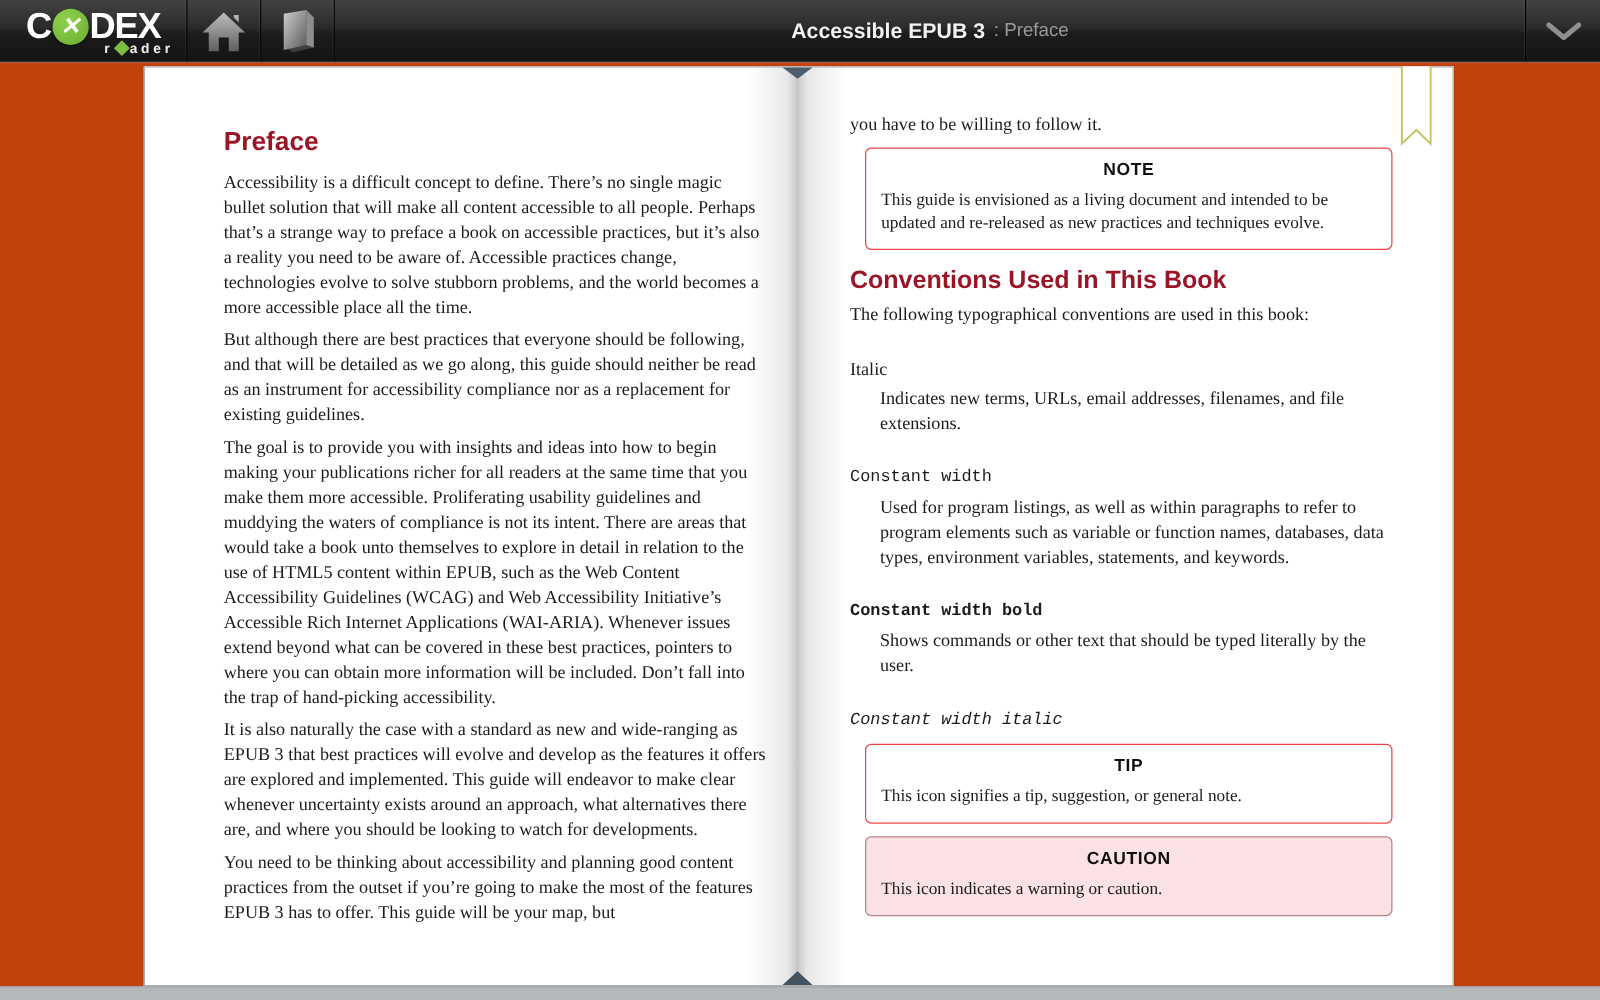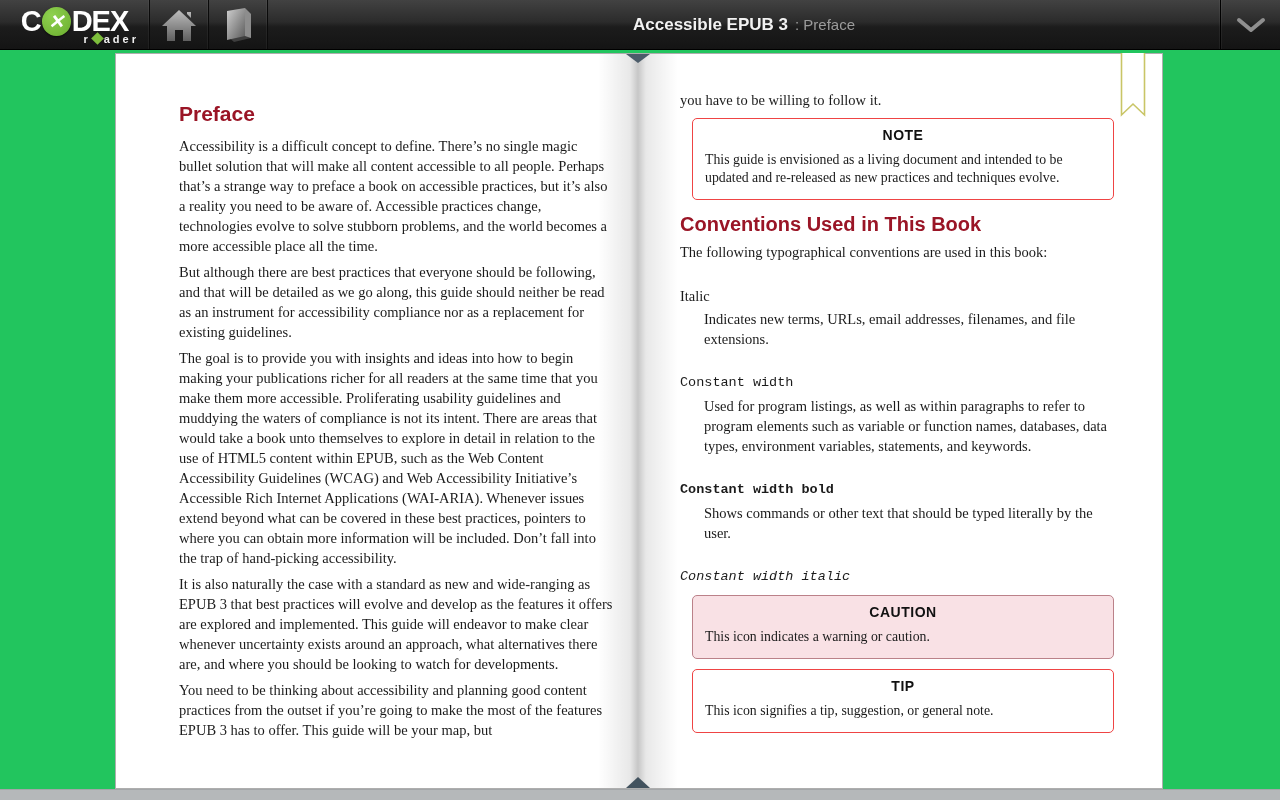--- a/index.html
+++ b/index.html
@@ -32,21 +32,21 @@
             display:inline-block; margin:0 2px; }
   .icon-cell{ width:59px; cursor:pointer; }
   .title-area{ flex:1; display:flex; align-items:center; justify-content:center;
                gap:7px; border-right:none; }
   .book-title{ color:#f2f2f2; font-size:17px; font-weight:bold; }
   .section-label{ color:#9b9b9b; font-size:15px; }
   .chevron-cell{ width:60px; border-right:none; border-left:1px solid #000;
                  box-shadow:inset 1px 0 0 rgba(255,255,255,0.05); cursor:pointer; }
 
   
-  .content{ position:absolute; top:50px; left:0; width:1280px; height:750px; background:#22c55e; }
+  .content{ position:absolute; top:50px; left:0; width:1280px; height:750px; background:#c2410c; }
   .bottom-strip{ position:absolute; left:0; bottom:0; width:1280px; height:11px;
                  background:#b5b8ba; border-top:1px solid #a3a6a8; }
 
   .book{ position:absolute; left:115px; top:3px; width:1048px; height:736px;
          background:#fff; border:1px solid #aeaeae; }
   .gutter{ position:absolute; left:482px; top:0; width:80px; height:100%;
            background:linear-gradient(90deg, rgba(0,0,0,0) 0%, rgba(0,0,0,0.09) 40%,
                       rgba(0,0,0,0.22) 50%, rgba(0,0,0,0.09) 60%, rgba(0,0,0,0) 100%);
            pointer-events:none; }
   .notch-top{ position:absolute; left:510px; top:0; width:0; height:0;
@@ -173,29 +173,29 @@
       <div id="conventions">
           <div class="conv-term style-plain">Italic</div>
           <p class="conv-desc">Indicates new terms, URLs, email addresses, filenames, and file extensions.</p>
           <div class="conv-term style-mono">Constant width</div>
           <p class="conv-desc">Used for program listings, as well as within paragraphs to refer to program elements such as variable or function names, databases, data types, environment variables, statements, and keywords.</p>
           <div class="conv-term style-mono-bold">Constant width bold</div>
           <p class="conv-desc">Shows commands or other text that should be typed literally by the user.</p>
           <div class="conv-term style-mono-italic">Constant width italic</div>
         </div>
 
+      <div class="callout">
+        <div class="co-title">TIP</div>
+        <div class="co-body">This icon signifies a tip, suggestion, or general note.</div>
+      </div>
+
       <div class="callout caution">
         <div class="co-title">CAUTION</div>
         <div class="co-body">This icon indicates a warning or caution.</div>
       </div>
-
-      <div class="callout">
-        <div class="co-title">TIP</div>
-        <div class="co-body">This icon signifies a tip, suggestion, or general note.</div>
-      </div>
     </div>
 
     <svg class="bookmark" viewBox="0 0 26 64">
       <path d="M1.5 0 L1.5 62 L13 51 L24.5 62 L24.5 0" fill="#ffffff" stroke="#c9c566" stroke-width="1.6"></path>
     </svg>
   </div>
 
   <div class="bottom-strip"></div>
 </div>
 

